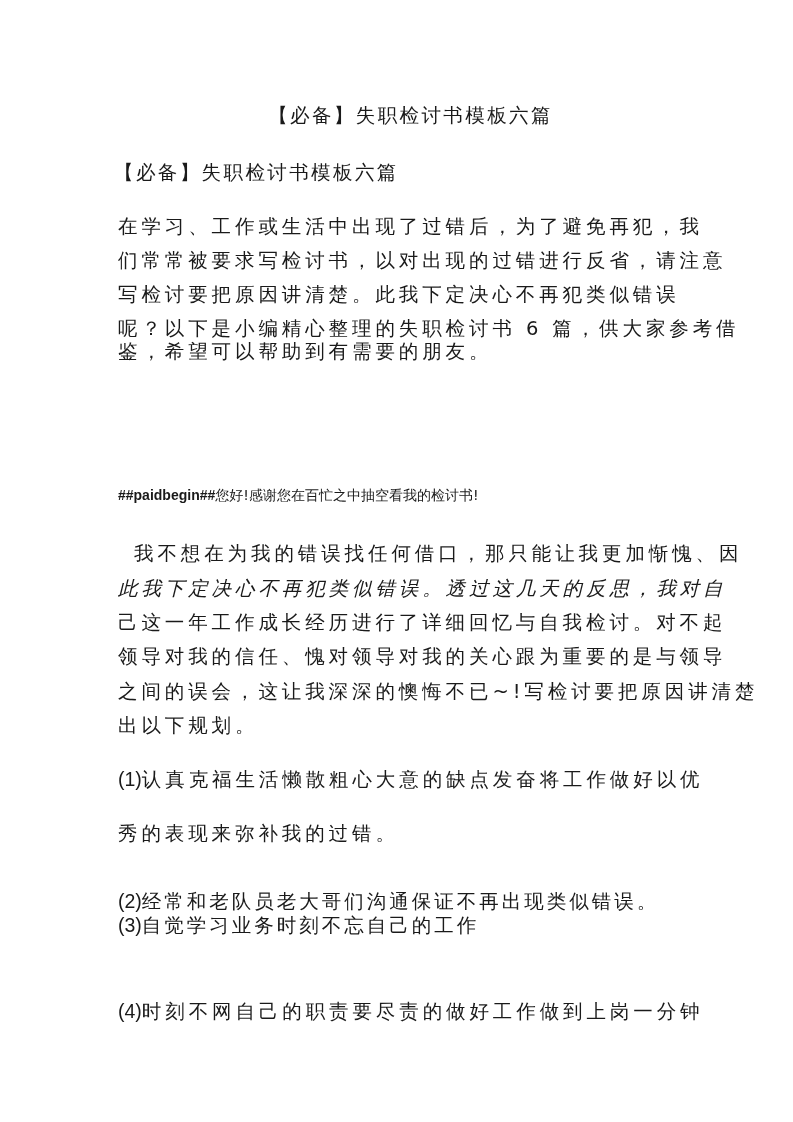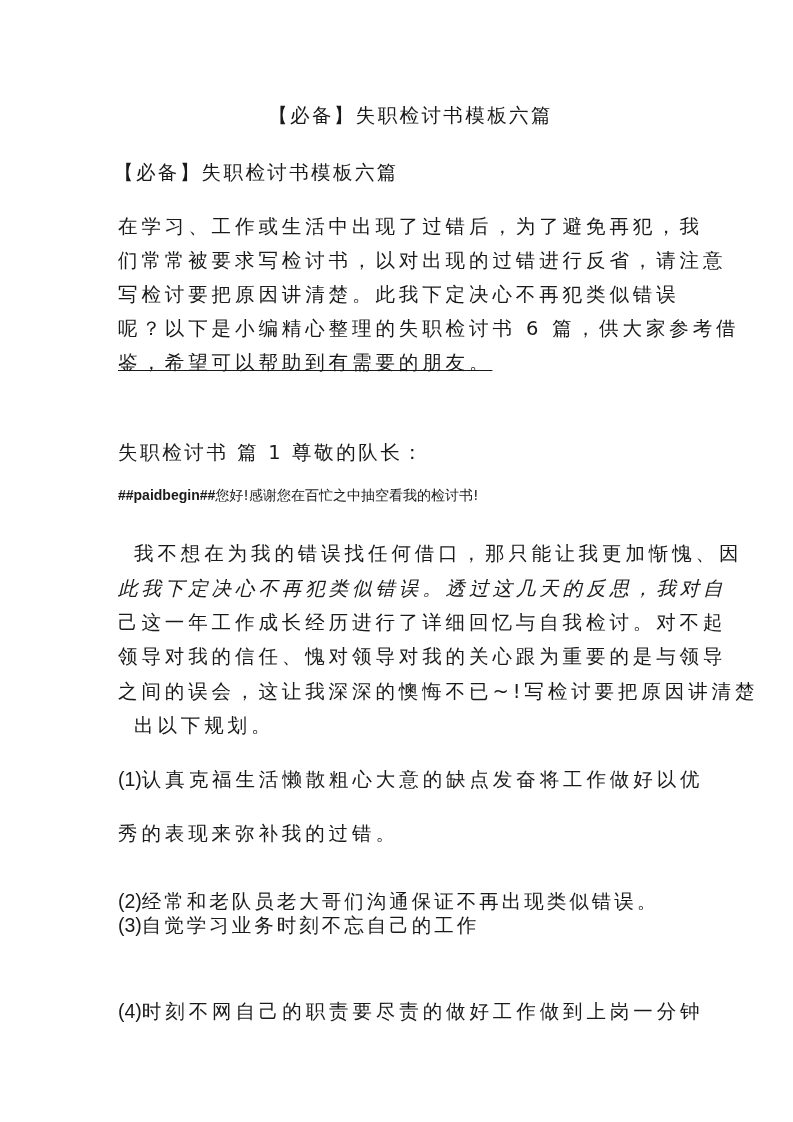--- a/index.html
+++ b/index.html
@@ -73,36 +73,35 @@
 
   <div class="title">【必备】失职检讨书模板六篇</div>
 
   <div class="line subtitle" style="top:160px;">【必备】失职检讨书模板六篇</div>
 
   <div>
     <div class="line justify" style="top:214px;"> 在学习、工作或生活中出现了过错后，为了避免再犯，我</div>
     <div class="line justify" style="top:248px;">们常常被要求写检讨书，以对出现的过错进行反省，请注意</div>
     <div class="line justify" style="top:282px;">写检讨要把原因讲清楚。此我下定决心不再犯类似错误</div>
     <div class="line justify" style="top:316px;">呢？以下是小编精心整理的失职检讨书 6 篇，供大家参考借</div>
-    <div class="line" style="top:350px;text-decoration:underline;">鉴，希望可以帮助到有需要的朋友。</div>
+    <div class="line" style="top:339px;">鉴，希望可以帮助到有需要的朋友。</div>
   </div>
 
-  <div class="line" style="top:440px; letter-spacing:2.6px;">失职检讨书  篇 1  尊敬的队长：</div>
 
   <div class="line small" style="top:487px;">
     <span class="latin">##paidbegin##</span><span>您好!感谢您在百忙之中抽空看我的检讨书!</span>
   </div>
 
   <div>
     <div class="line justify" style="top:541px;margin-left:16px;">我不想在为我的错误找任何借口，那只能让我更加惭愧、因</div>
     <div class="line justify" style="top:576px;font-style:italic;">此我下定决心不再犯类似错误。透过这几天的反思，我对自</div>
     <div class="line justify" style="top:610px;">己这一年工作成长经历进行了详细回忆与自我检讨。对不起</div>
     <div class="line justify" style="top:644px;">领导对我的信任、愧对领导对我的关心跟为重要的是与领导</div>
     <div class="line justify" style="top:679px;">之间的误会，这让我深深的懊悔不已~!写检讨要把原因讲清楚</div>
-    <div class="line" style="top:713px;margin-left:16px;">出以下规划。</div>
+    <div class="line" style="top:713px;">出以下规划。</div>
   </div>
 
   <div>
     <div class="line justify" style="top:766px;">
       <span class="latin-num">(1)</span><span>认真克福生活懒散粗心大意的缺点发奋将工作做好以优</span>
     </div>
     <div class="line" style="top:801px;margin-top:20px;">秀的表现来弥补我的过错。</div>
 
     <div class="line" style="top:888px; letter-spacing:3.0px;">
       <span class="latin-num">(2)</span><span>经常和老队员老大哥们沟通保证不再出现类似错误。</span>

